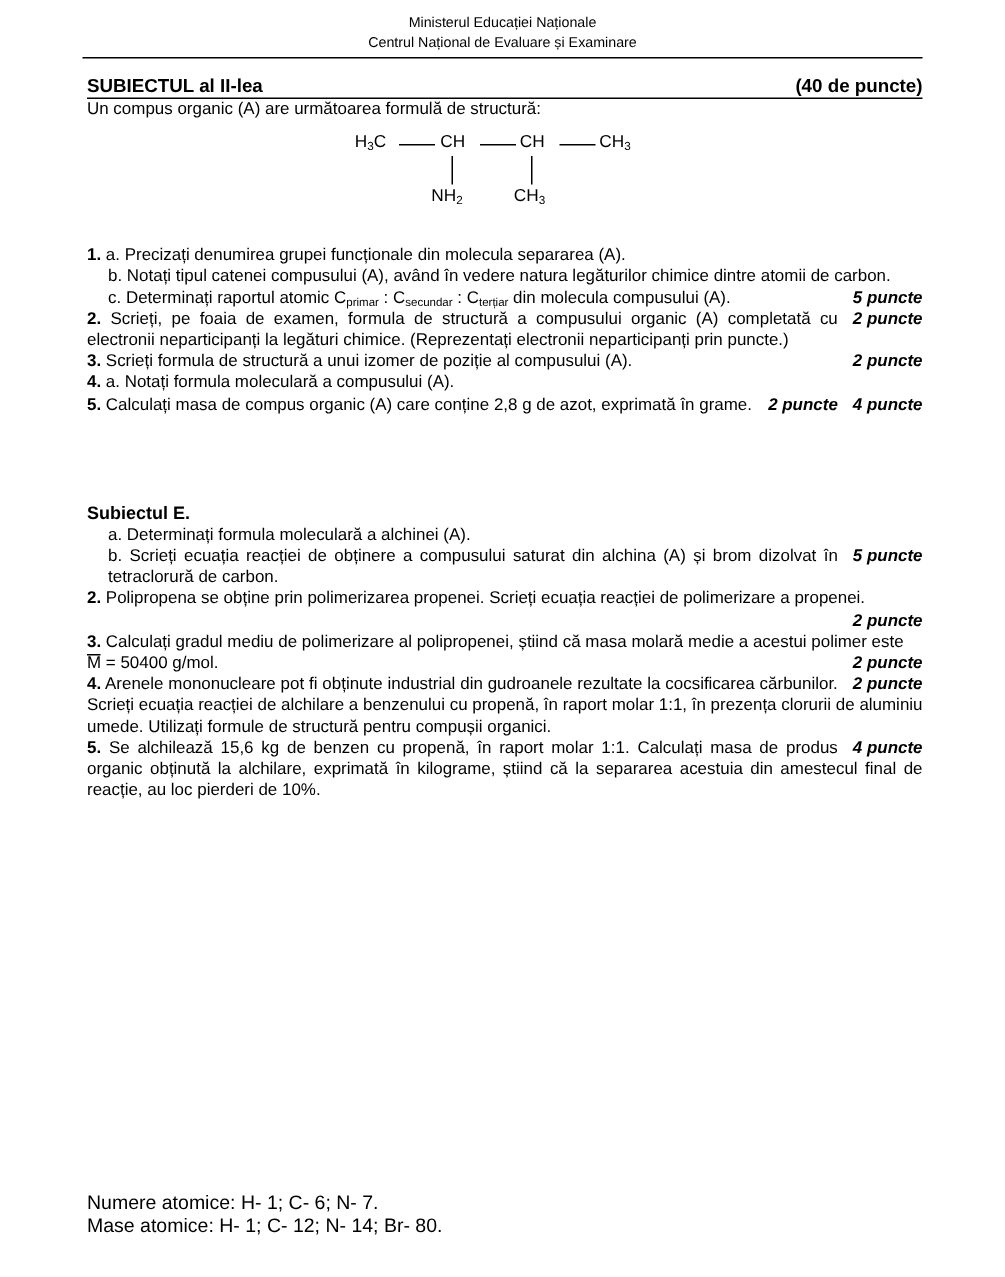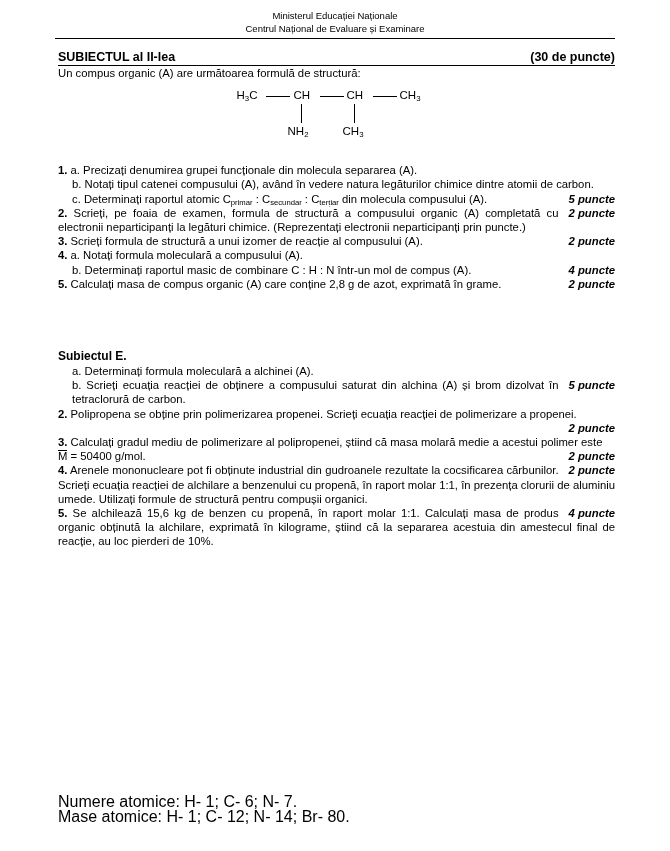--- a/index.html
+++ b/index.html
@@ -125,40 +125,40 @@
     width: 0;
     border-left: 1.1px solid #000;
   }
 
   
   .gap-lg { height: 44px; }
   .footer-block {
     position: absolute;
     left: 58px;
     top: 795px;
-    font-size: 16px;
+    font-size: 13px;
     line-height: 14.5px;
   }
 </style>
 </head>
 <body>
 
 <div class="page">
 
   <div class="doc-header">
     <div class="hline">Ministerul Educației Naționale</div>
     <div class="hline">Centrul Național de Evaluare și Examinare</div>
   </div>
   <div class="header-rule"></div>
 
   <div class="content">
 
     <div class="subject-title-row">
       <span>SUBIECTUL al II-lea</span>
-      <span>(30 de puncte)</span>
+      <span>(40 de puncte)</span>
     </div>
 
     <div class="para">Un compus organic (A) are următoarea formulă de structură:</div>
 
     <div class="formula">
       <div class="formula-grid">
 
         <span class="atom" style="left:0px; top:0px;"><span>H</span><sub>3</sub><span>C</span></span>
         <span class="atom" style="left:57px; top:0px;">CH</span>
         <span class="atom" style="left:110px; top:0px;">CH</span>
@@ -181,25 +181,25 @@
     <div class="para"><span class="bnum">1.</span><span> a. Precizați denumirea grupei funcționale din molecula separarea (A).</span></div>
 
     <div class="para indent-1"><span>b. Notați tipul catenei compusului (A), având în vedere natura legăturilor chimice dintre atomii de carbon.</span></div>
 
     <div class="para indent-1">
       <span class="pts">5 puncte</span><span>c. Determinați raportul atomic C</span><sub>primar</sub><span> : C</span><sub>secundar</sub><span> : C</span><sub>terțiar</sub><span> din molecula compusului (A).</span>
     </div>
 
     <div class="para justify"><span class="pts">2 puncte</span><span class="bnum">2.</span><span> Scrieți, pe foaia de examen, formula de structură a compusului organic (A) completată cu electronii neparticipanți la legături chimice. (Reprezentați electronii neparticipanți prin puncte.)</span></div>
 
-    <div class="para"><span class="pts">2 puncte</span><span class="bnum">3.</span><span> Scrieți formula de structură a unui izomer de reacție al compusului (A).</span></div>
+    <div class="para"><span class="pts">2 puncte</span><span class="bnum">3.</span><span> Scrieți formula de structură a unui izomer de poziție al compusului (A).</span></div>
 
     <div class="para"><span class="bnum">4.</span><span> a. Notați formula moleculară a compusului (A).</span></div>
 
-    <div class="para indent-1"><span class="pts">4 puncte</span><span>b. Determinați raportul masic de combinare C : H : N într-un mol de compus (A).</span></div>
+    <div class="para indent-1"><span class="pts">4 puncte</span></div>
 
     <div class="para"><span class="pts">2 puncte</span><span class="bnum">5.</span><span> Calculați masa de compus organic (A) care conține 2,8 g de azot, exprimată în grame.</span></div>
 
     <div class="gap-lg"></div>
 
     <div class="sub-head">Subiectul E.</div>
 
 
     <div class="para indent-1"><span>a. Determinați formula moleculară a alchinei (A).</span></div>
 

